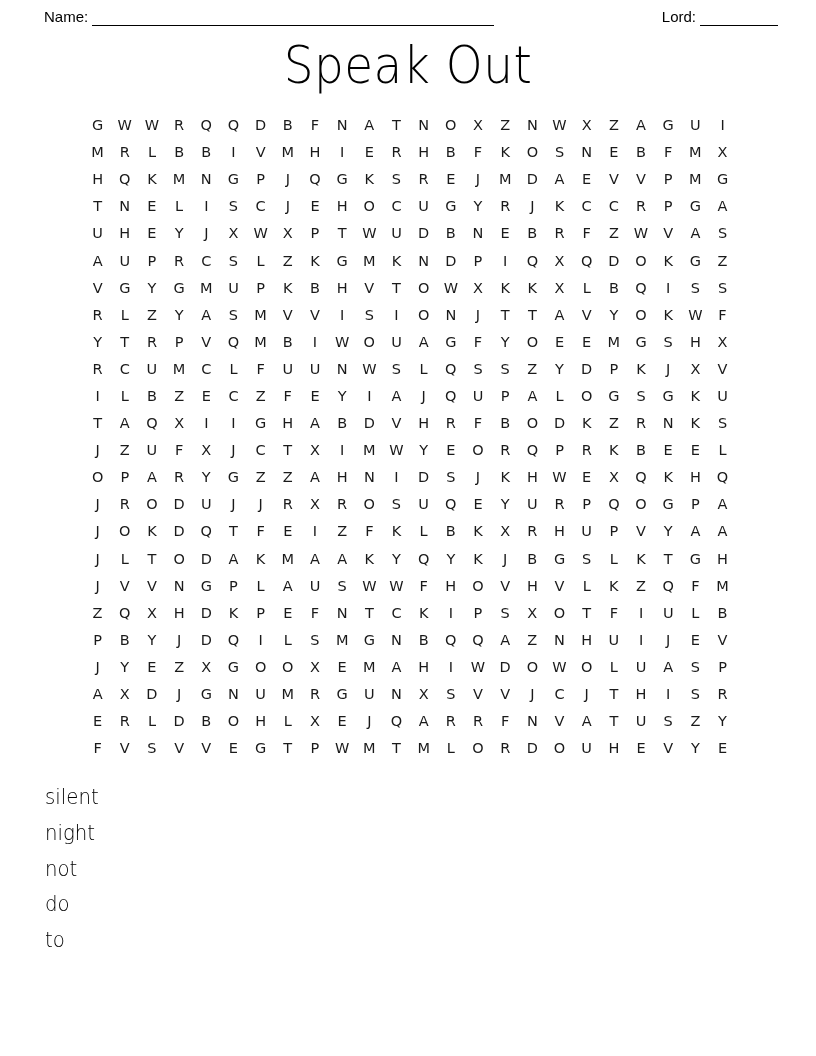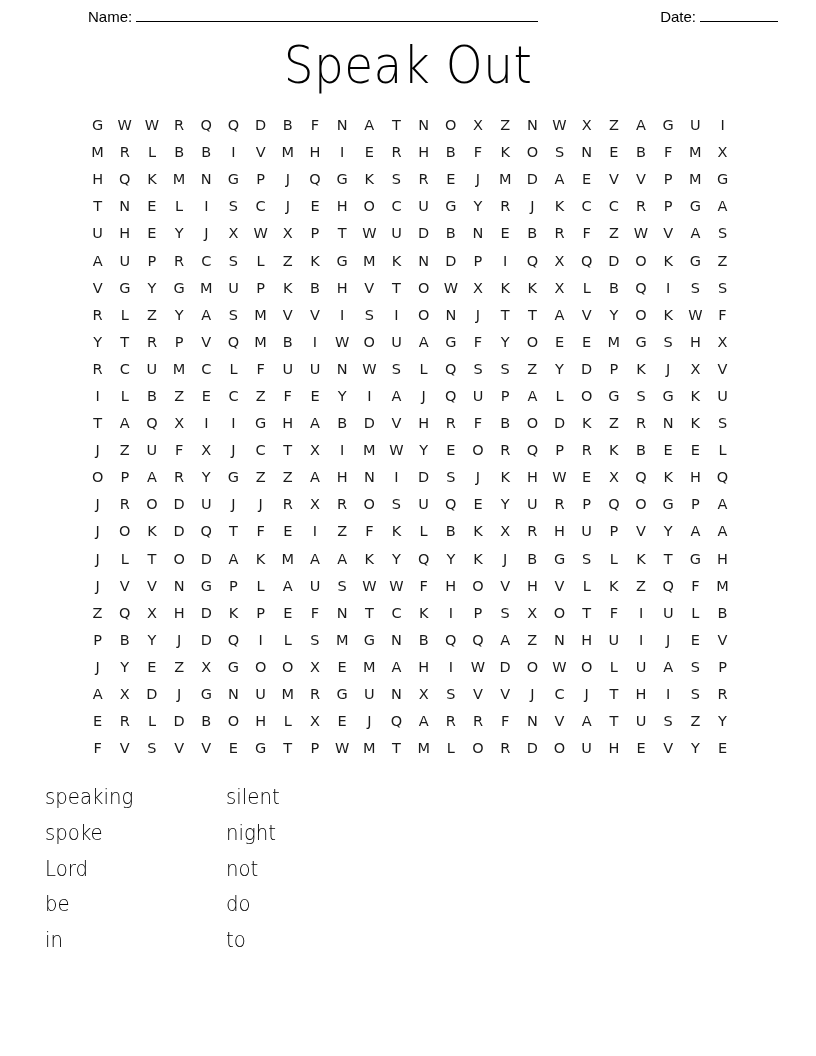--- a/index.html
+++ b/index.html
@@ -23,23 +23,22 @@
     left: 0px;
     width: 816px;
     height: 26px;
     display: flex;
     align-items: flex-end;
     box-sizing: border-box;
     padding: 0 38px 0 44px;
   }
   .field {
     display: flex;
-    align-items: flex-start;
+    align-items: flex-end;
     white-space: nowrap;
-    margin-left: 44px;
   }
   .field-label {
     font-family: "Liberation Sans", sans-serif;
     font-size: 15px;
     line-height: 18px;
     letter-spacing: 0px;
   }
   .rule {
     display: inline-block;
     border-bottom: 1px solid #000;
@@ -116,21 +115,21 @@
 </head>
 <body>
 
 <div class="header-line">
   <div class="field">
     <span class="field-label">Name:</span>
     <span class="rule rule-name"></span>
   </div>
   <div class="spacer-between"></div>
   <div class="field">
-    <span class="field-label">Date:</span>
+    <span class="field-label">Lord:</span>
     <span class="rule rule-date"></span>
   </div>
 </div>
 
 <div class="puzzle-title">Speak Out</div>
 
 <div class="grid-wrap" id="grid-wrap">
     <div class="grid-row">
       <div class="grid-cell">G</div>
       <div class="grid-cell">W</div>
@@ -751,27 +750,20 @@
       <div class="grid-cell">U</div>
       <div class="grid-cell">H</div>
       <div class="grid-cell">E</div>
       <div class="grid-cell">V</div>
       <div class="grid-cell">Y</div>
       <div class="grid-cell">E</div>
     </div>
   </div>
 
 <div class="wordlist" id="wordlist">
-    <div class="word-col">
-      <div class="word-item">speaking</div>
-      <div class="word-item">spoke</div>
-      <div class="word-item">Lord</div>
-      <div class="word-item">be</div>
-      <div class="word-item">in</div>
-    </div>
     <div class="word-col">
       <div class="word-item">silent</div>
       <div class="word-item">night</div>
       <div class="word-item">not</div>
       <div class="word-item">do</div>
       <div class="word-item">to</div>
     </div>
   </div>
 
 </body></html>

